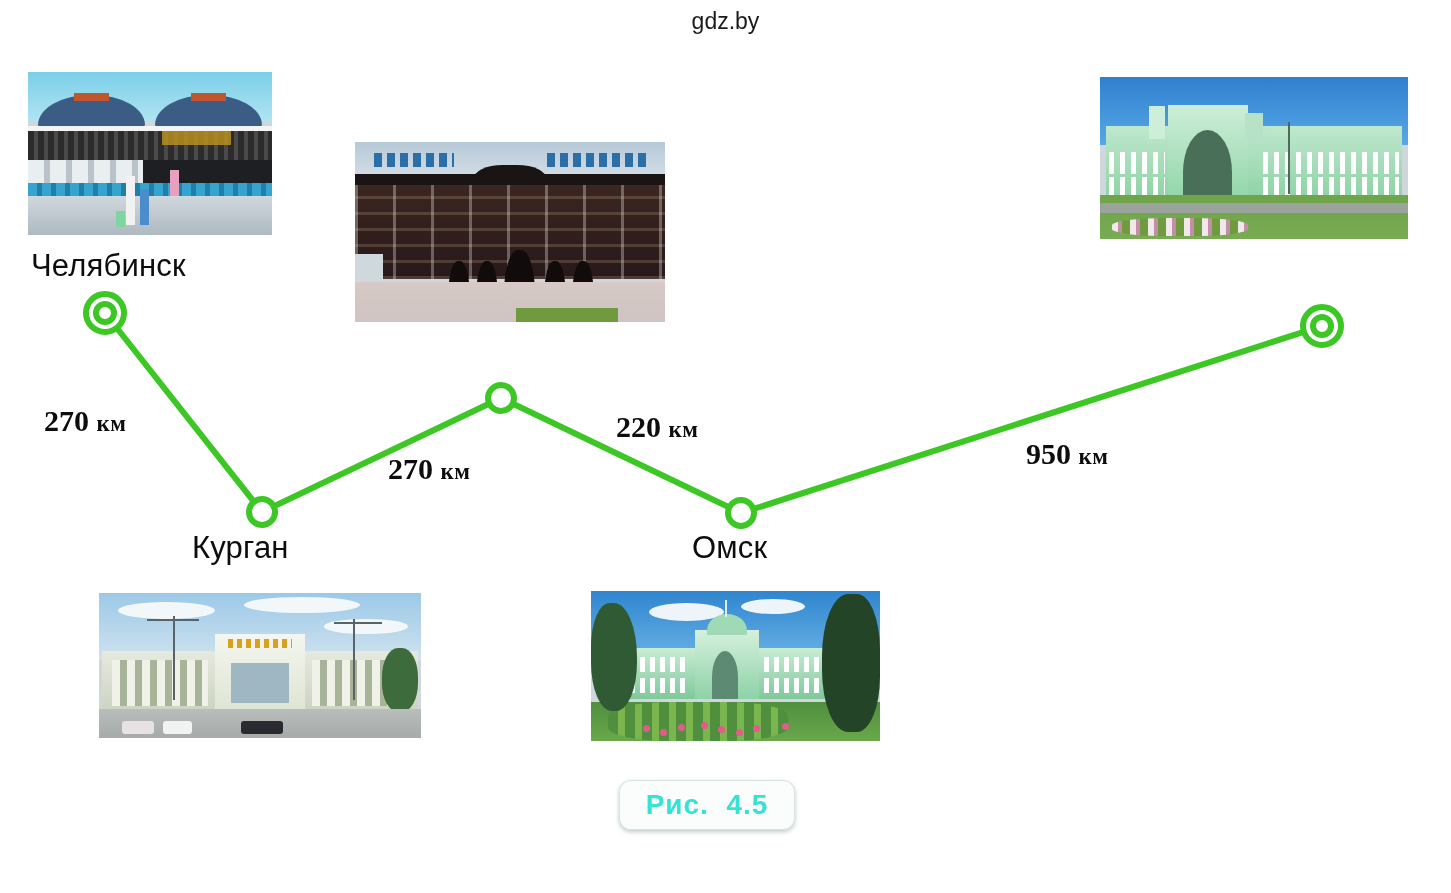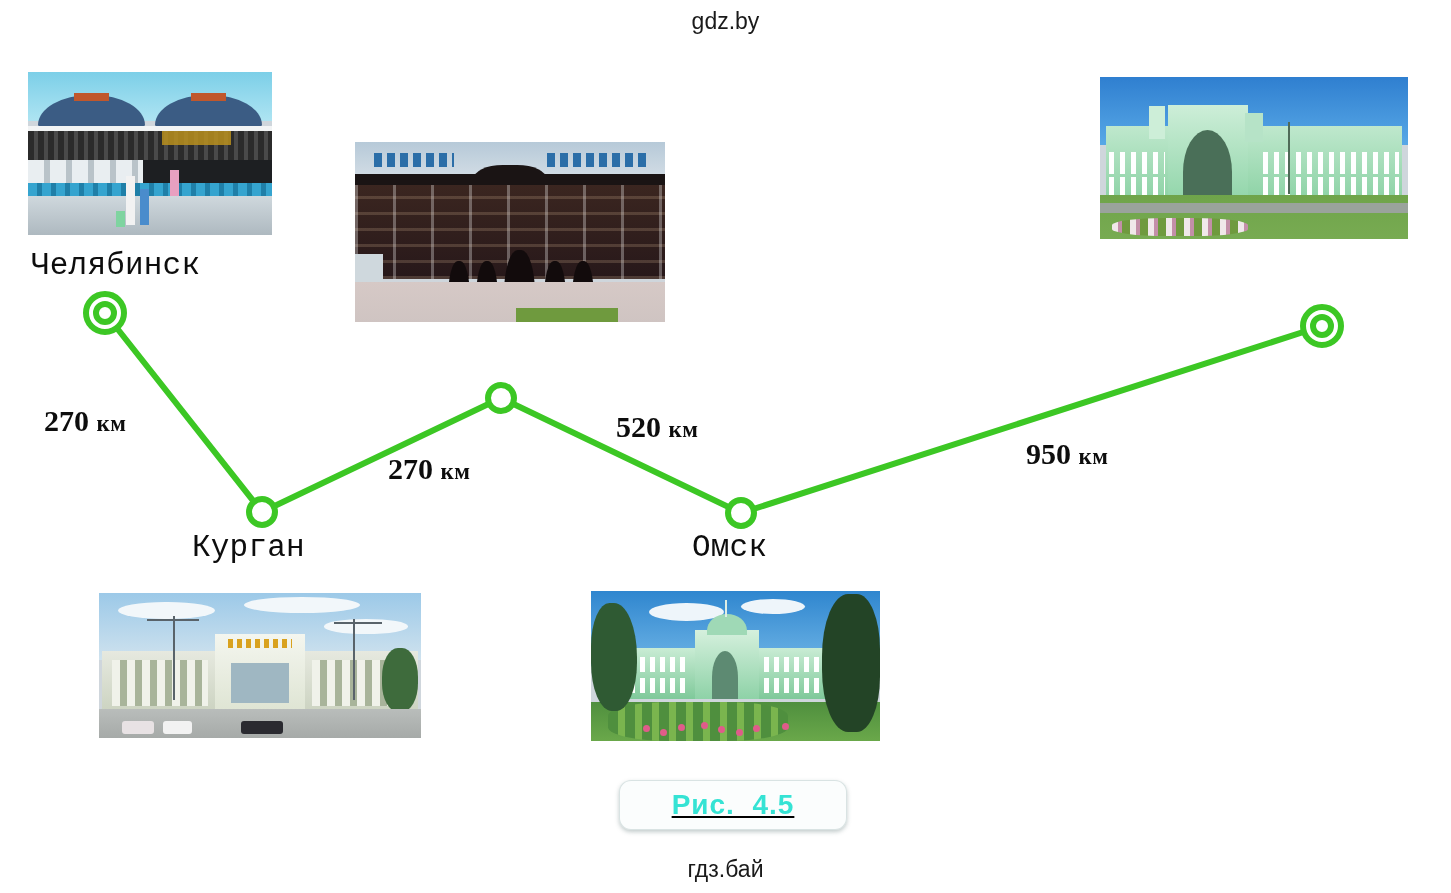--- a/index.html
+++ b/index.html
@@ -302,21 +302,21 @@
     background: repeating-linear-gradient(90deg,#4f8f3e 0 10px,#7ab54e 10px 17px);
     border-radius: 35%;
   }
   #photo-omsk .flower {
     position: absolute; width: 7px; height: 7px; border-radius: 50%; background: #e05c8a;
   }
 
   
   .city-label {
     position: absolute;
-    font-family: Liberation Mono, monospace;
+    font-family: Liberation Sans, sans-serif;
     font-size: 31px;
     color: #0d0d0d;
     white-space: nowrap;
     letter-spacing: .2px;
   }
   #label-chelyabinsk  { left: 31px;   top: 248px; }
   #label-petropavlovsk{ left: 366px;  top: 341px; }
   #label-novosibirsk  { left: 1176px; top: 264px; }
   #label-kurgan       { left: 192px;  top: 530px; }
   #label-omsk         { left: 692px;  top: 530px; }
@@ -338,29 +338,28 @@
   #dist-chel-kurgan   { left: 44px;   top: 404px; }
   #dist-kurgan-petro  { left: 388px;  top: 452px; }
   #dist-petro-omsk    { left: 616px;  top: 410px; }
   #dist-omsk-novo     { left: 1026px; top: 437px; }
 
   
   #figure-caption {
     position: absolute;
     left: 619px;
     top: 780px;
-    width: 228px;
+    width: 176px;
     height: 50px;
     border-radius: 12px;
     background: #fbfdfd;
     box-shadow: 0 2px 4px rgba(120,140,140,.45), 0 0 0 1px rgba(190,205,205,.55) inset;
     display: flex;
     align-items: center;
     justify-content: center;
-    text-decoration: underline;
   }
   #figure-caption-text {
     font-family: "Liberation Sans", sans-serif;
     font-size: 28px;
     font-weight: bold;
     color: #35e3d4;
     letter-spacing: 1px;
     white-space: pre;
   }
 </style>
@@ -504,25 +503,24 @@
   <div class="city-label" id="label-kurgan">Курган</div>
   <div class="city-label" id="label-omsk">Омск</div>
 
   <div class="dist-label" id="dist-chel-kurgan">
     <span>270</span><span>&nbsp;</span><span class="unit">км</span>
   </div>
   <div class="dist-label" id="dist-kurgan-petro">
     <span>270</span><span>&nbsp;</span><span class="unit">км</span>
   </div>
   <div class="dist-label" id="dist-petro-omsk">
-    <span>520</span><span>&nbsp;</span><span class="unit">км</span>
+    <span>220</span><span>&nbsp;</span><span class="unit">км</span>
   </div>
   <div class="dist-label" id="dist-omsk-novo">
     <span>950</span><span>&nbsp;</span><span class="unit">км</span>
   </div>
 
   <div id="figure-caption">
     <span id="figure-caption-text">Рис.  4.5</span>
   </div>
 
-  <div class="watermark" id="wm-bottom">гдз.бай</div>
 
 </div>
 
 </body></html>

